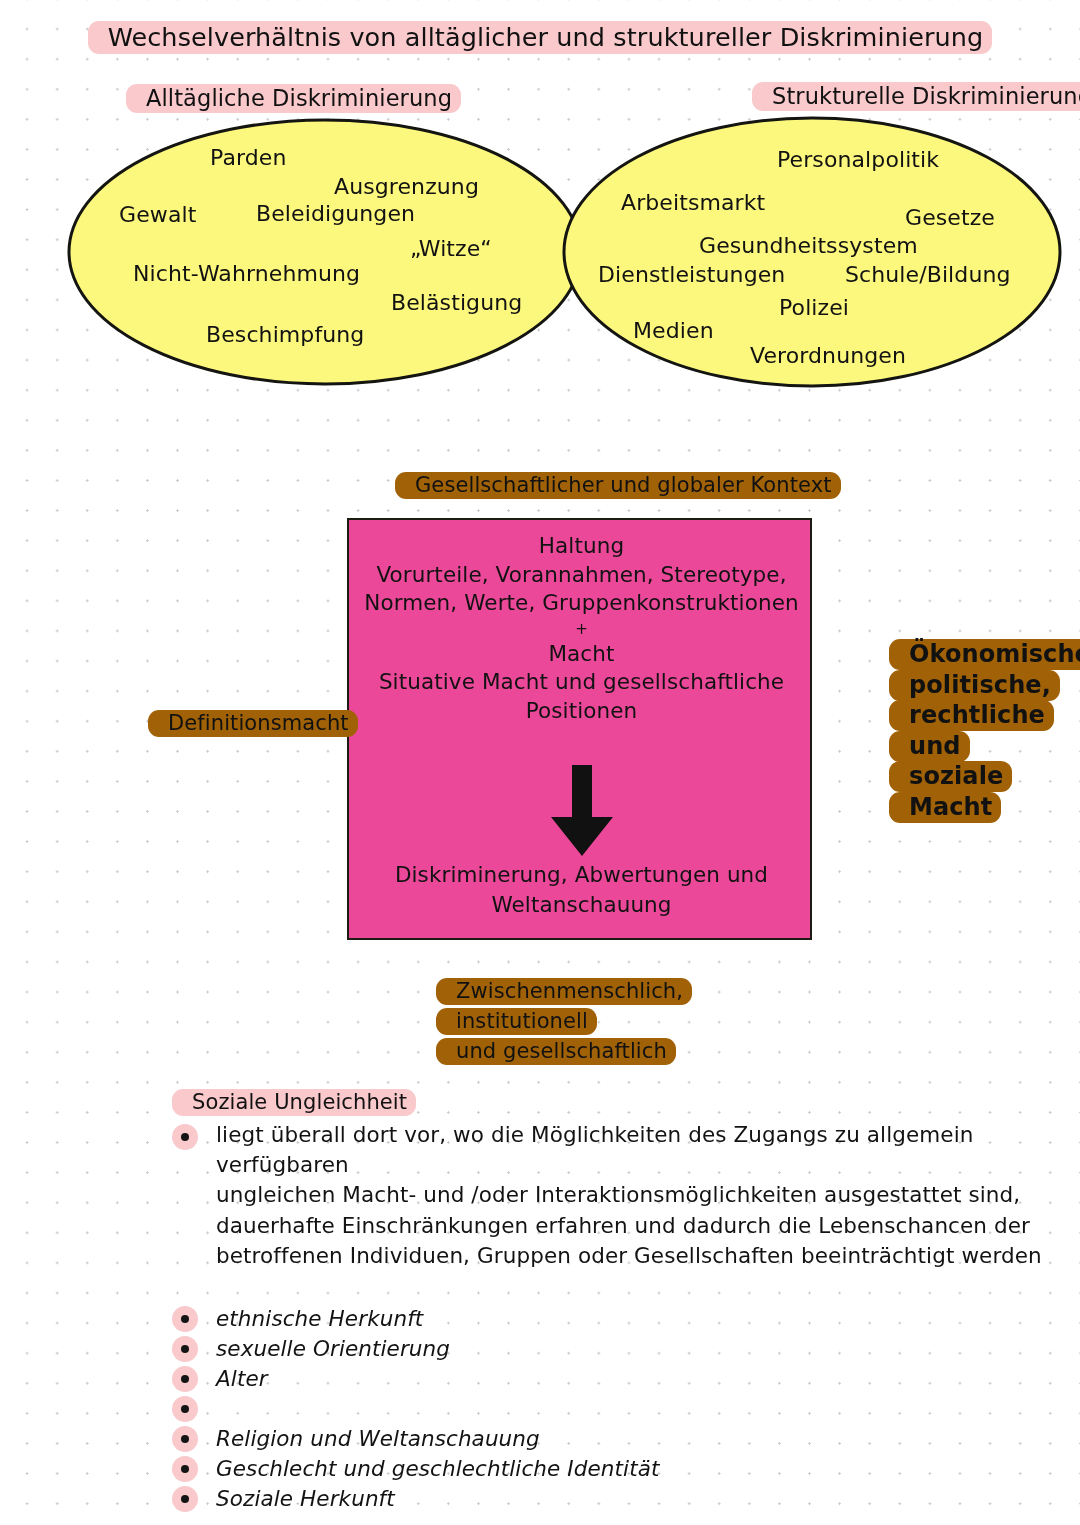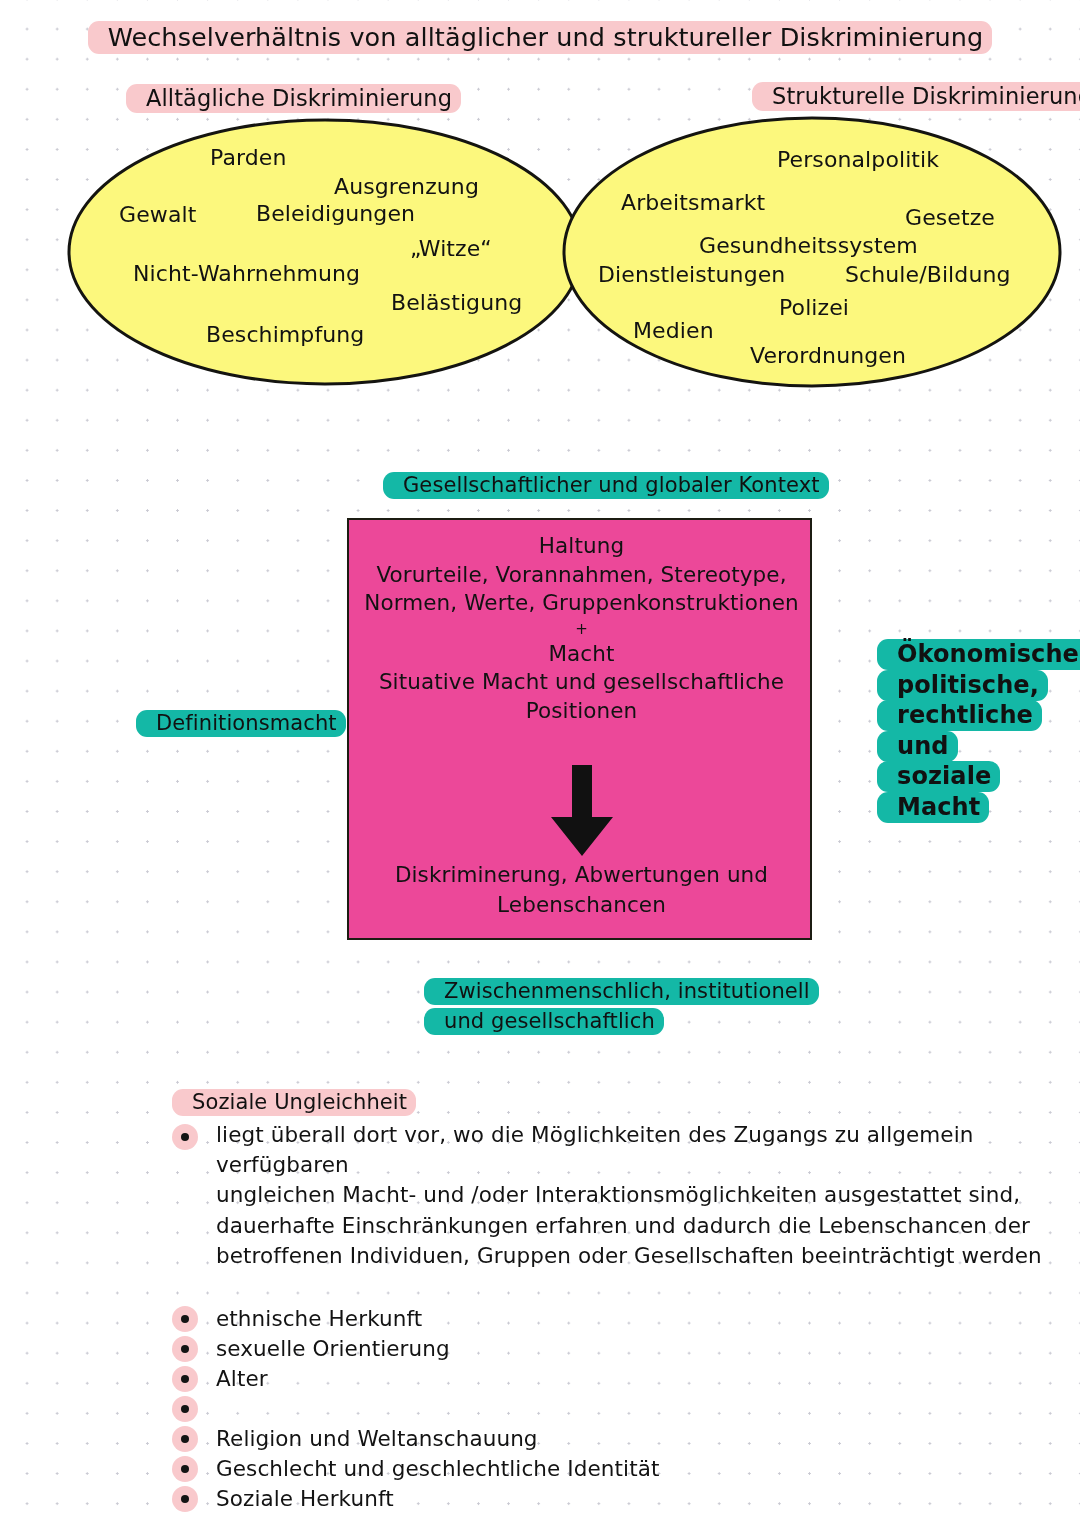--- a/index.html
+++ b/index.html
@@ -28,21 +28,21 @@
 
   
   .hl {
     display: inline;
     padding: 1px 9px 2px 20px;
     border-radius: 11px;
     box-decoration-break: clone;
     -webkit-box-decoration-break: clone;
   }
   .hl-pink { background-color: #f9c9cc; }
-  .hl-green { background-color: #14b8a6; }
+  .hl-green { background-color: #a16207; margin-left: 12px; }
 
   
   #main-title {
     position: absolute;
     left: 0;
     top: 20px;
     width: 1080px;
     text-align: center;
     font-size: 25.5px;
     line-height: 34px;
@@ -233,20 +233,21 @@
     align-items: center;
     height: 30px;
   }
   .attr-row .bullet { margin-top: 0; }
   .attr-label {
     margin-left: 18px;
     font-size: 21.5px;
     line-height: 28px;
     color: #131313;
     white-space: nowrap;
+    font-style: italic;
   }
 </style>
 </head>
 <body>
 
 <div id="main-title" class="hand">
   <span class="hl hl-pink">Wechselverhältnis von alltäglicher und struktureller Diskriminierung</span>
 </div>
 
 <div id="label-alltaegliche" class="hand">
@@ -301,21 +302,21 @@
   </div>
 
   <div id="arrow-wrap">
     <svg width="66" height="92" viewBox="0 0 66 92" xmlns="http://www.w3.org/2000/svg">
       <path d="M 23,0 L 43,0 L 43,52 L 64,52 L 33,91 L 2,52 L 23,52 Z" fill="#111111"></path>
     </svg>
   </div>
 
   <div id="box-bottom-text" class="hand">
     <span>Diskriminerung, Abwertungen und</span><br>
-    <span>Lebenschancen</span>
+    <span>Weltanschauung</span>
   </div>
 </div>
 
 <div id="label-definitionsmacht" class="hand">
   <span class="hl hl-green">Definitionsmacht</span>
 </div>
 
 <div id="label-oekonomische" class="hand">
   <span class="ln"><span class="hl hl-green">Ökonomische,</span></span>
   <span class="ln"><span class="hl hl-green">politische,</span></span>

